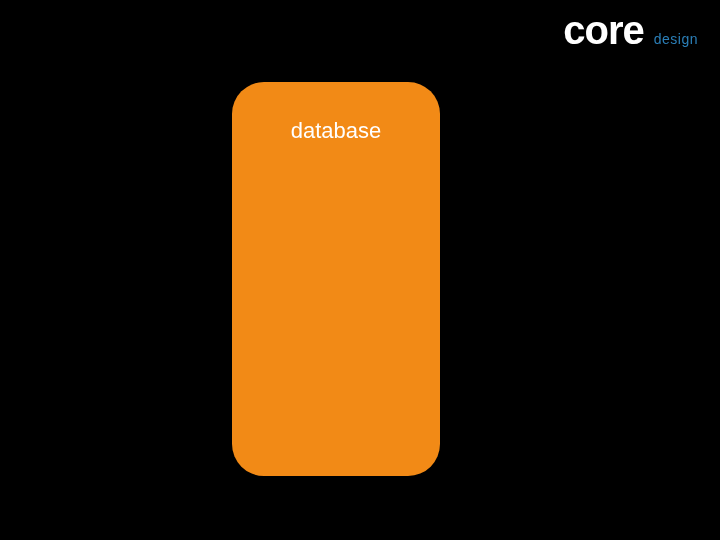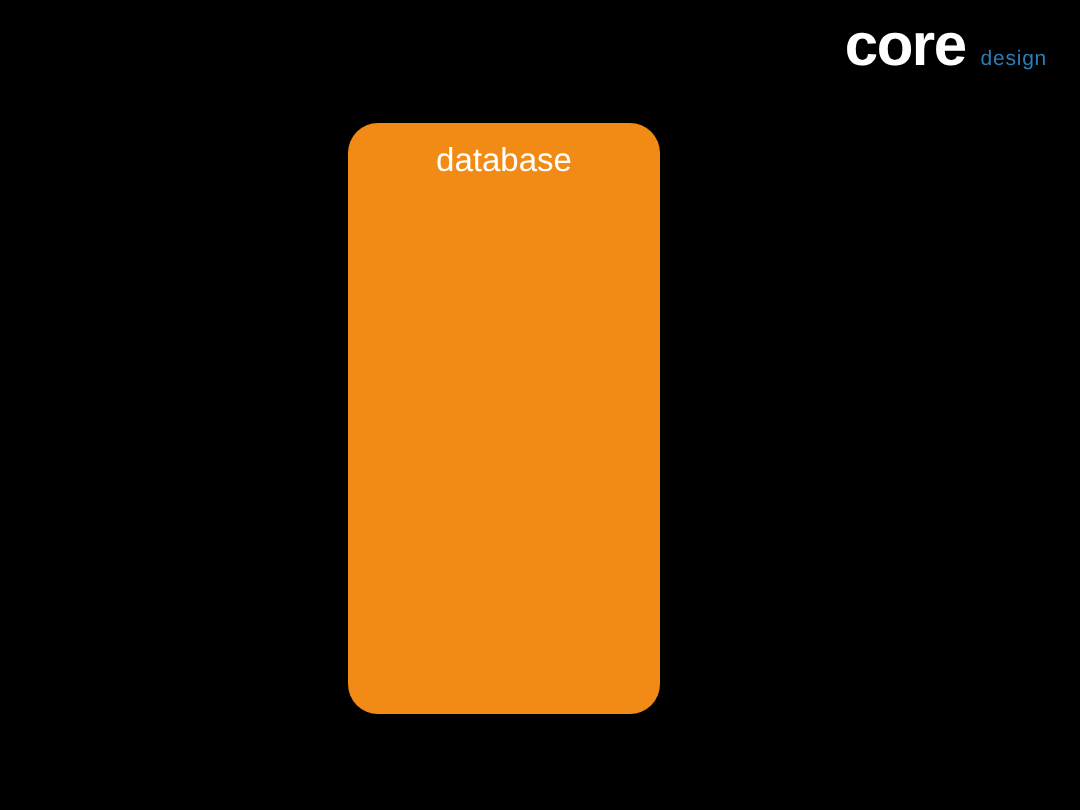--- a/index.html
+++ b/index.html
@@ -35,22 +35,22 @@
       font-weight: 400;
       letter-spacing: 0.5px;
     }
     .panel {
       position: absolute;
       left: 232px;
       top: 82px;
       width: 208px;
       height: 394px;
       background: #f28a16;
-      border-radius: 20px;
-      padding-top: 12px;
+      border-radius: 32px;
+      padding-top: 36px;
       text-align: center;
     }
     .panel-label {
       color: #ffffff;
       font-size: 22px;
       font-weight: 400;
     }
   </style>
 </head>
 <body>

